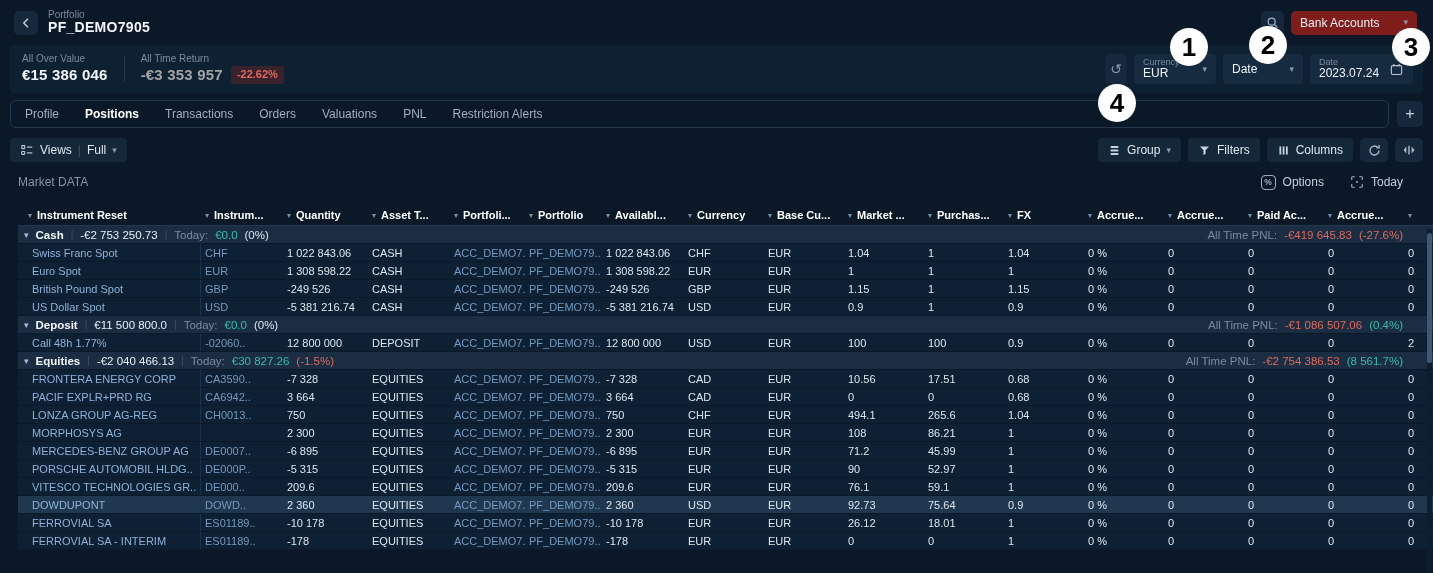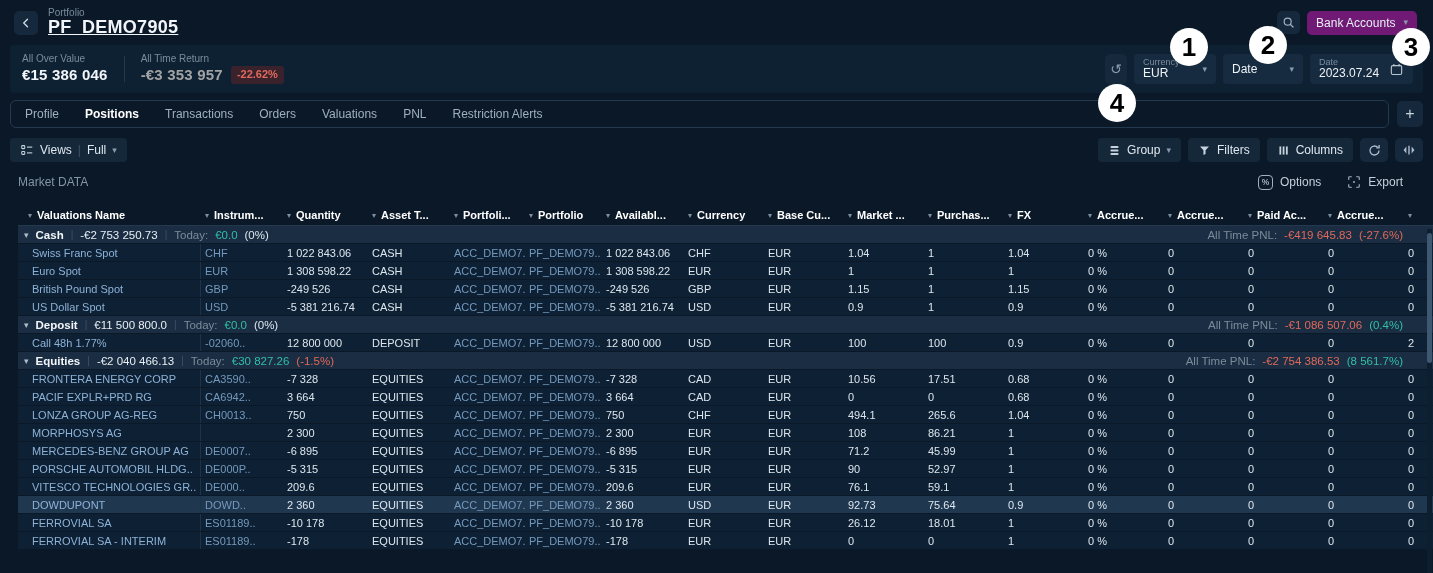--- a/index.html
+++ b/index.html
@@ -5,24 +5,24 @@
   html,body{margin:0;padding:0;background:#06121f;}
   *{box-sizing:border-box;}
   .app{position:relative;width:1433px;height:573px;background:#0a1828;overflow:hidden;
        font-family:"Liberation Sans", sans-serif;color:#dce6ef;}
   
   .topbar{display:flex;align-items:center;height:45px;padding:0 16px 0 14px;}
   .iconbtn{display:flex;align-items:center;justify-content:center;background:#16293c;border-radius:5px;cursor:pointer;}
   .backbtn{width:24px;height:24px;margin-right:10px;}
   .ptf-block{display:flex;flex-direction:column;line-height:1.1;}
   .ptf-label{font-size:10px;color:#7b8b9b;}
-  .ptf-name{font-size:18px;font-weight:bold;color:#f2f6fa;letter-spacing:.3px;text-decoration:underline;}
+  .ptf-name{font-size:14px;font-weight:bold;color:#f2f6fa;letter-spacing:.3px;}
   .topbar-right{margin-left:auto;display:flex;align-items:center;gap:7px;}
   .searchbtn{width:23px;height:23px;}
-  .accounts{display:flex;align-items:center;gap:8px;background:#701a75;border-radius:5px;
+  .accounts{display:flex;align-items:center;gap:24px;background:#7f1d1d;border-radius:5px;
             height:24px;padding:0 9px;font-size:12px;color:#e8eef4;cursor:pointer;}
   .caret{font-size:9px;color:#8a9aab;line-height:1;}
   
   .summary{position:relative;margin:0 10px;height:48px;background:#0e2133;border-radius:4px;
            display:flex;align-items:center;padding:0 10px 0 12px;}
   .kpi{display:flex;flex-direction:column;justify-content:center;line-height:1.25;margin-right:16px;}
   .kpi-label{font-size:10px;color:#7b8b9b;}
   .kpi-value{font-size:15px;font-weight:bold;color:#f2f6fa;letter-spacing:.2px;}
   .kpi-neg{color:#a3a3a3;}
   .vdiv{width:1px;height:26px;background:#22384e;margin:0 16px 0 0;}
@@ -257,30 +257,30 @@
         <span class="opt-ic">%</span>
         <span>Options</span>
       </div>
       <div class="mini">
         <span>
           <svg width="14" height="14" viewBox="0 0 16 16">
               <path d="M2 5V2.8A.8.8 0 0 1 2.8 2H5 M11 2h2.2a.8.8 0 0 1 .8.8V5 M14 11v2.2a.8.8 0 0 1-.8.8H11 M5 14H2.8a.8.8 0 0 1-.8-.8V11" fill="none" stroke="#9fb0c0" stroke-width="1.3" stroke-linecap="round"></path>
               <circle cx="8" cy="8" r="1.1" fill="#9fb0c0"></circle>
             </svg>
         </span>
-        <span>Export</span>
+        <span>Today</span>
       </div>
     </div>
   </div>
 
   <div class="table">
     <div class="thead" id="thead">
         <div class="hcell first" style="width: 183px;">
           <span class="hcaret">▾</span>
-          <span class="hlabel">Valuations Name</span>
+          <span class="hlabel">Instrument Reset</span>
         </div>
         <div class="hcell" style="width: 82px;">
           <span class="hcaret">▾</span>
           <span class="hlabel">Instrum...</span>
         </div>
         <div class="hcell" style="width: 85px;">
           <span class="hcaret">▾</span>
           <span class="hlabel">Quantity</span>
         </div>
         <div class="hcell" style="width: 82px;">

